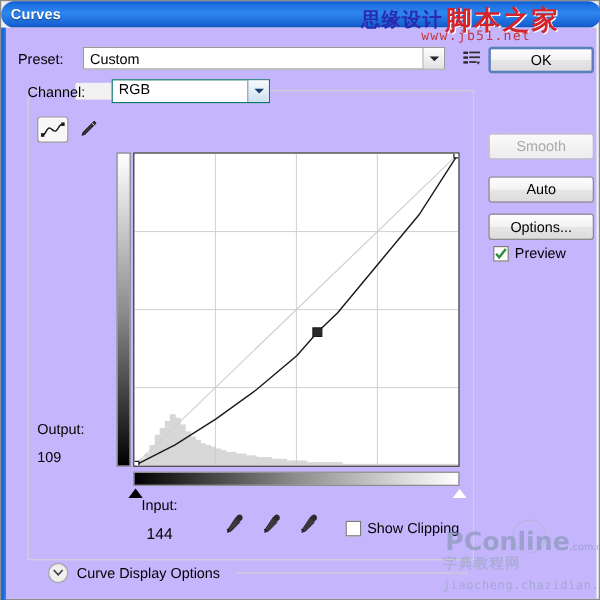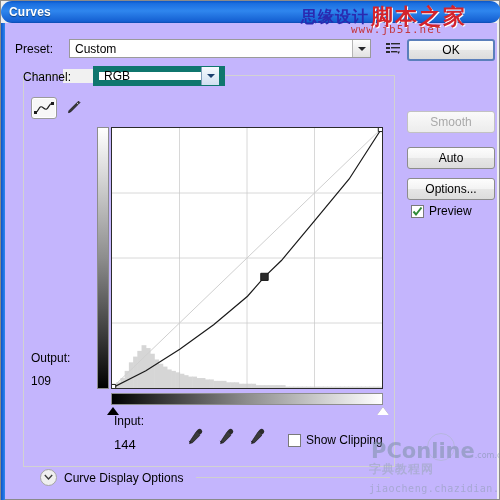--- a/index.html
+++ b/index.html
@@ -53,22 +53,22 @@
   .preset-menu-btn{
     position:absolute;left:370px;top:1px;width:16px;height:17px;
     display:flex;align-items:center;justify-content:center;
   }
 
   
   .channel-row{position:absolute;left:10px;top:43px;}
   .channel-lbl{position:absolute;left:8px;top:4px;}
   .channel-combo{
     position:absolute;left:78px;top:0;width:132px;height:20px;
-    background:#fff;border:6px solid #0f766e;box-sizing:border-box;
-    display:flex;align-items:center;
+    background:#fff;border:1px solid #0f766e;box-sizing:border-box;
+    display:flex;
   }
   .channel-combo .val{padding-left:5px;font-size:12px;}
   .channel-combo .arrowbox{
     margin-left:auto;width:17px;height:18px;
     background:linear-gradient(to bottom,#f6fafd,#cfe0f1);
     border-left:1px solid #7f9db9;
     display:flex;align-items:center;justify-content:center;
   }
   .dnarrow{
     width:0;height:0;border-left:4px solid transparent;border-right:4px solid transparent;
@@ -124,21 +124,21 @@
     position:absolute;left:283px;top:284px;width:0;height:0;
     border-left:6px solid transparent;border-right:6px solid transparent;
     border-bottom:8px solid #fff;
     filter:drop-shadow(0 0 0.6px #767676);
   }
 
   
   .output-box{position:absolute;left:26px;top:328px;width:64px;}
   .output-box .l1{font-size:12px;}
   .output-box .l2{font-size:12px;margin-top:9px;}
-  .input-box{position:absolute;left:109px;top:391px;width:64px;}
+  .input-box{position:absolute;left:96px;top:391px;width:64px;text-align:center;}
   .input-box .l1{font-size:12px;}
   .input-box .l2{font-size:13px;margin-top:9px;}
 
   
   .droppers{position:absolute;left:180px;top:404px;display:flex;gap:12px;}
   .clip{position:absolute;left:283px;top:410px;display:flex;align-items:center;gap:5px;}
   .cbox{
     width:13px;height:13px;background:#fff;border:1px solid #7a7a7a;
     box-sizing:border-box;display:flex;align-items:center;justify-content:center;
   }

